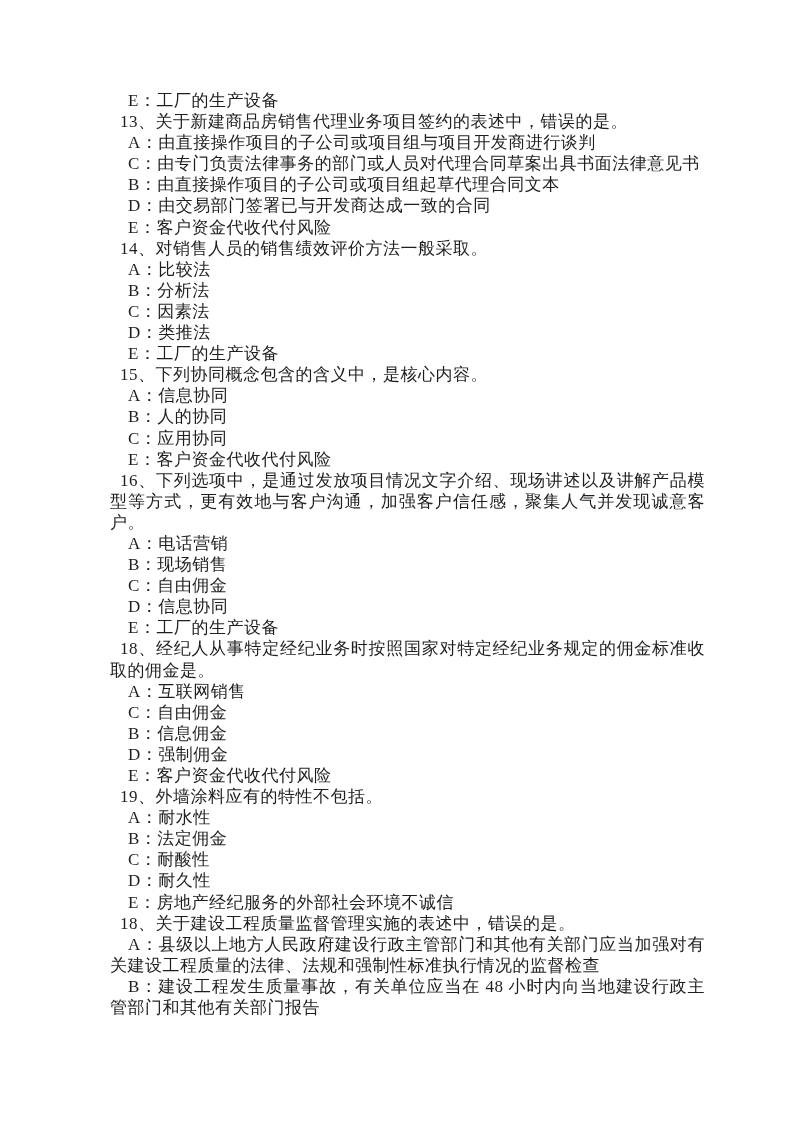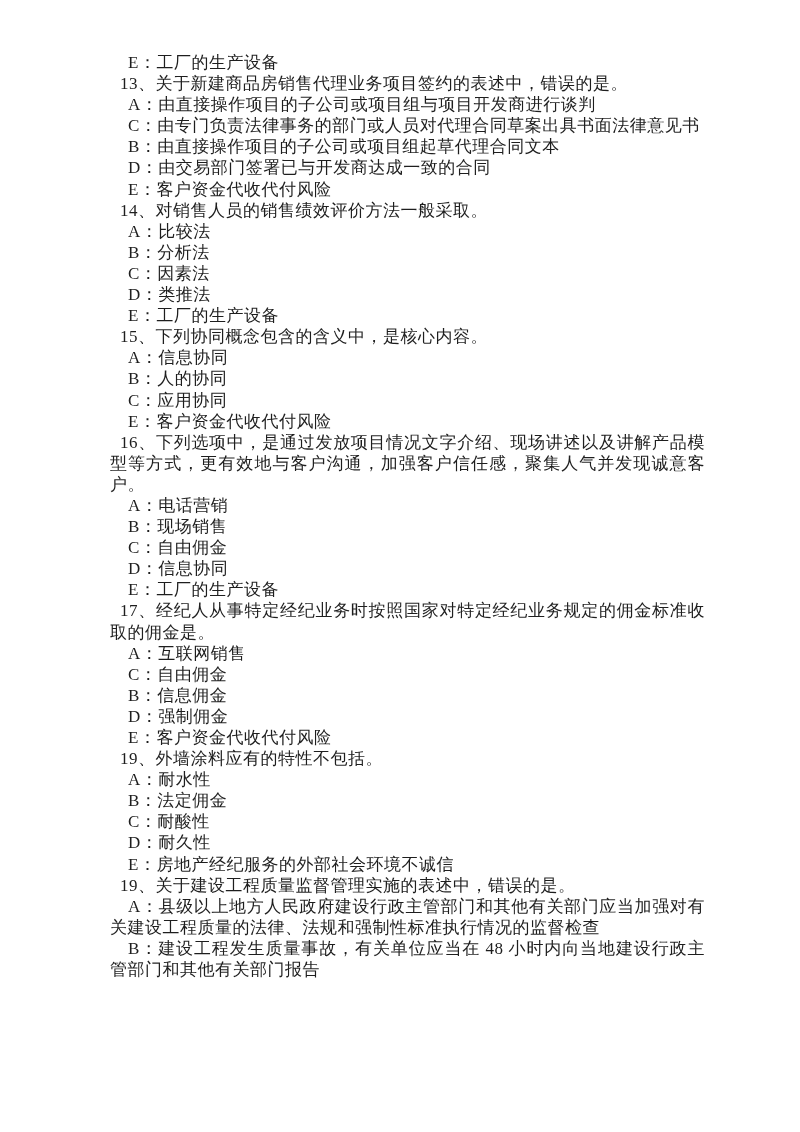--- a/index.html
+++ b/index.html
@@ -6,21 +6,21 @@
     margin: 0;
     padding: 0;
     background: #ffffff;
   }
   .page {
     position: relative;
     width: 800px;
     height: 1132px;
     background: #ffffff;
     box-sizing: border-box;
-    padding: 52px 95px 0 110px;
+    padding: 90px 95px 0 110px;
     overflow: hidden;
   }
   .para {
     margin: 0;
     padding: 0;
     font-family: "Liberation Serif", "DejaVu Serif", serif;
     font-size: 17px;
     line-height: 21.1px;
     letter-spacing: 0.5px;
     color: #1e1e1e;
@@ -65,34 +65,34 @@
       </section>
       <section class="question">
     <p class="para question-heading">16、下列选项中，是通过发放项目情况文字介绍、现场讲述以及讲解产品模型等方式，更有效地与客户沟通，加强客户信任感，聚集人气并发现诚意客户。</p>
   <p class="para option-line">A：电话营销</p>
         <p class="para option-line">B：现场销售</p>
         <p class="para option-line">C：自由佣金</p>
         <p class="para option-line">D：信息协同</p>
         <p class="para option-line">E：工厂的生产设备</p>
       </section>
       <section class="question">
-    <p class="para question-heading">17、经纪人从事特定经纪业务时按照国家对特定经纪业务规定的佣金标准收取的佣金是。</p>
+    <p class="para question-heading">18、经纪人从事特定经纪业务时按照国家对特定经纪业务规定的佣金标准收取的佣金是。</p>
   <p class="para option-line">A：互联网销售</p>
         <p class="para option-line">C：自由佣金</p>
         <p class="para option-line">B：信息佣金</p>
         <p class="para option-line">D：强制佣金</p>
         <p class="para option-line">E：客户资金代收代付风险</p>
       </section>
       <section class="question">
     <p class="para question-heading">19、外墙涂料应有的特性不包括。</p>
   <p class="para option-line">A：耐水性</p>
         <p class="para option-line">B：法定佣金</p>
         <p class="para option-line">C：耐酸性</p>
         <p class="para option-line">D：耐久性</p>
         <p class="para option-line">E：房地产经纪服务的外部社会环境不诚信</p>
       </section>
       <section class="question">
-    <p class="para question-heading">19、关于建设工程质量监督管理实施的表述中，错误的是。</p>
+    <p class="para question-heading">18、关于建设工程质量监督管理实施的表述中，错误的是。</p>
   <p class="para option-line">A：县级以上地方人民政府建设行政主管部门和其他有关部门应当加强对有关建设工程质量的法律、法规和强制性标准执行情况的监督检查</p>
         <p class="para option-line">B：建设工程发生质量事故，有关单位应当在 48 小时内向当地建设行政主管部门和其他有关部门报告</p>
       </section>
     </div>
 </div>
 
 </body></html>

